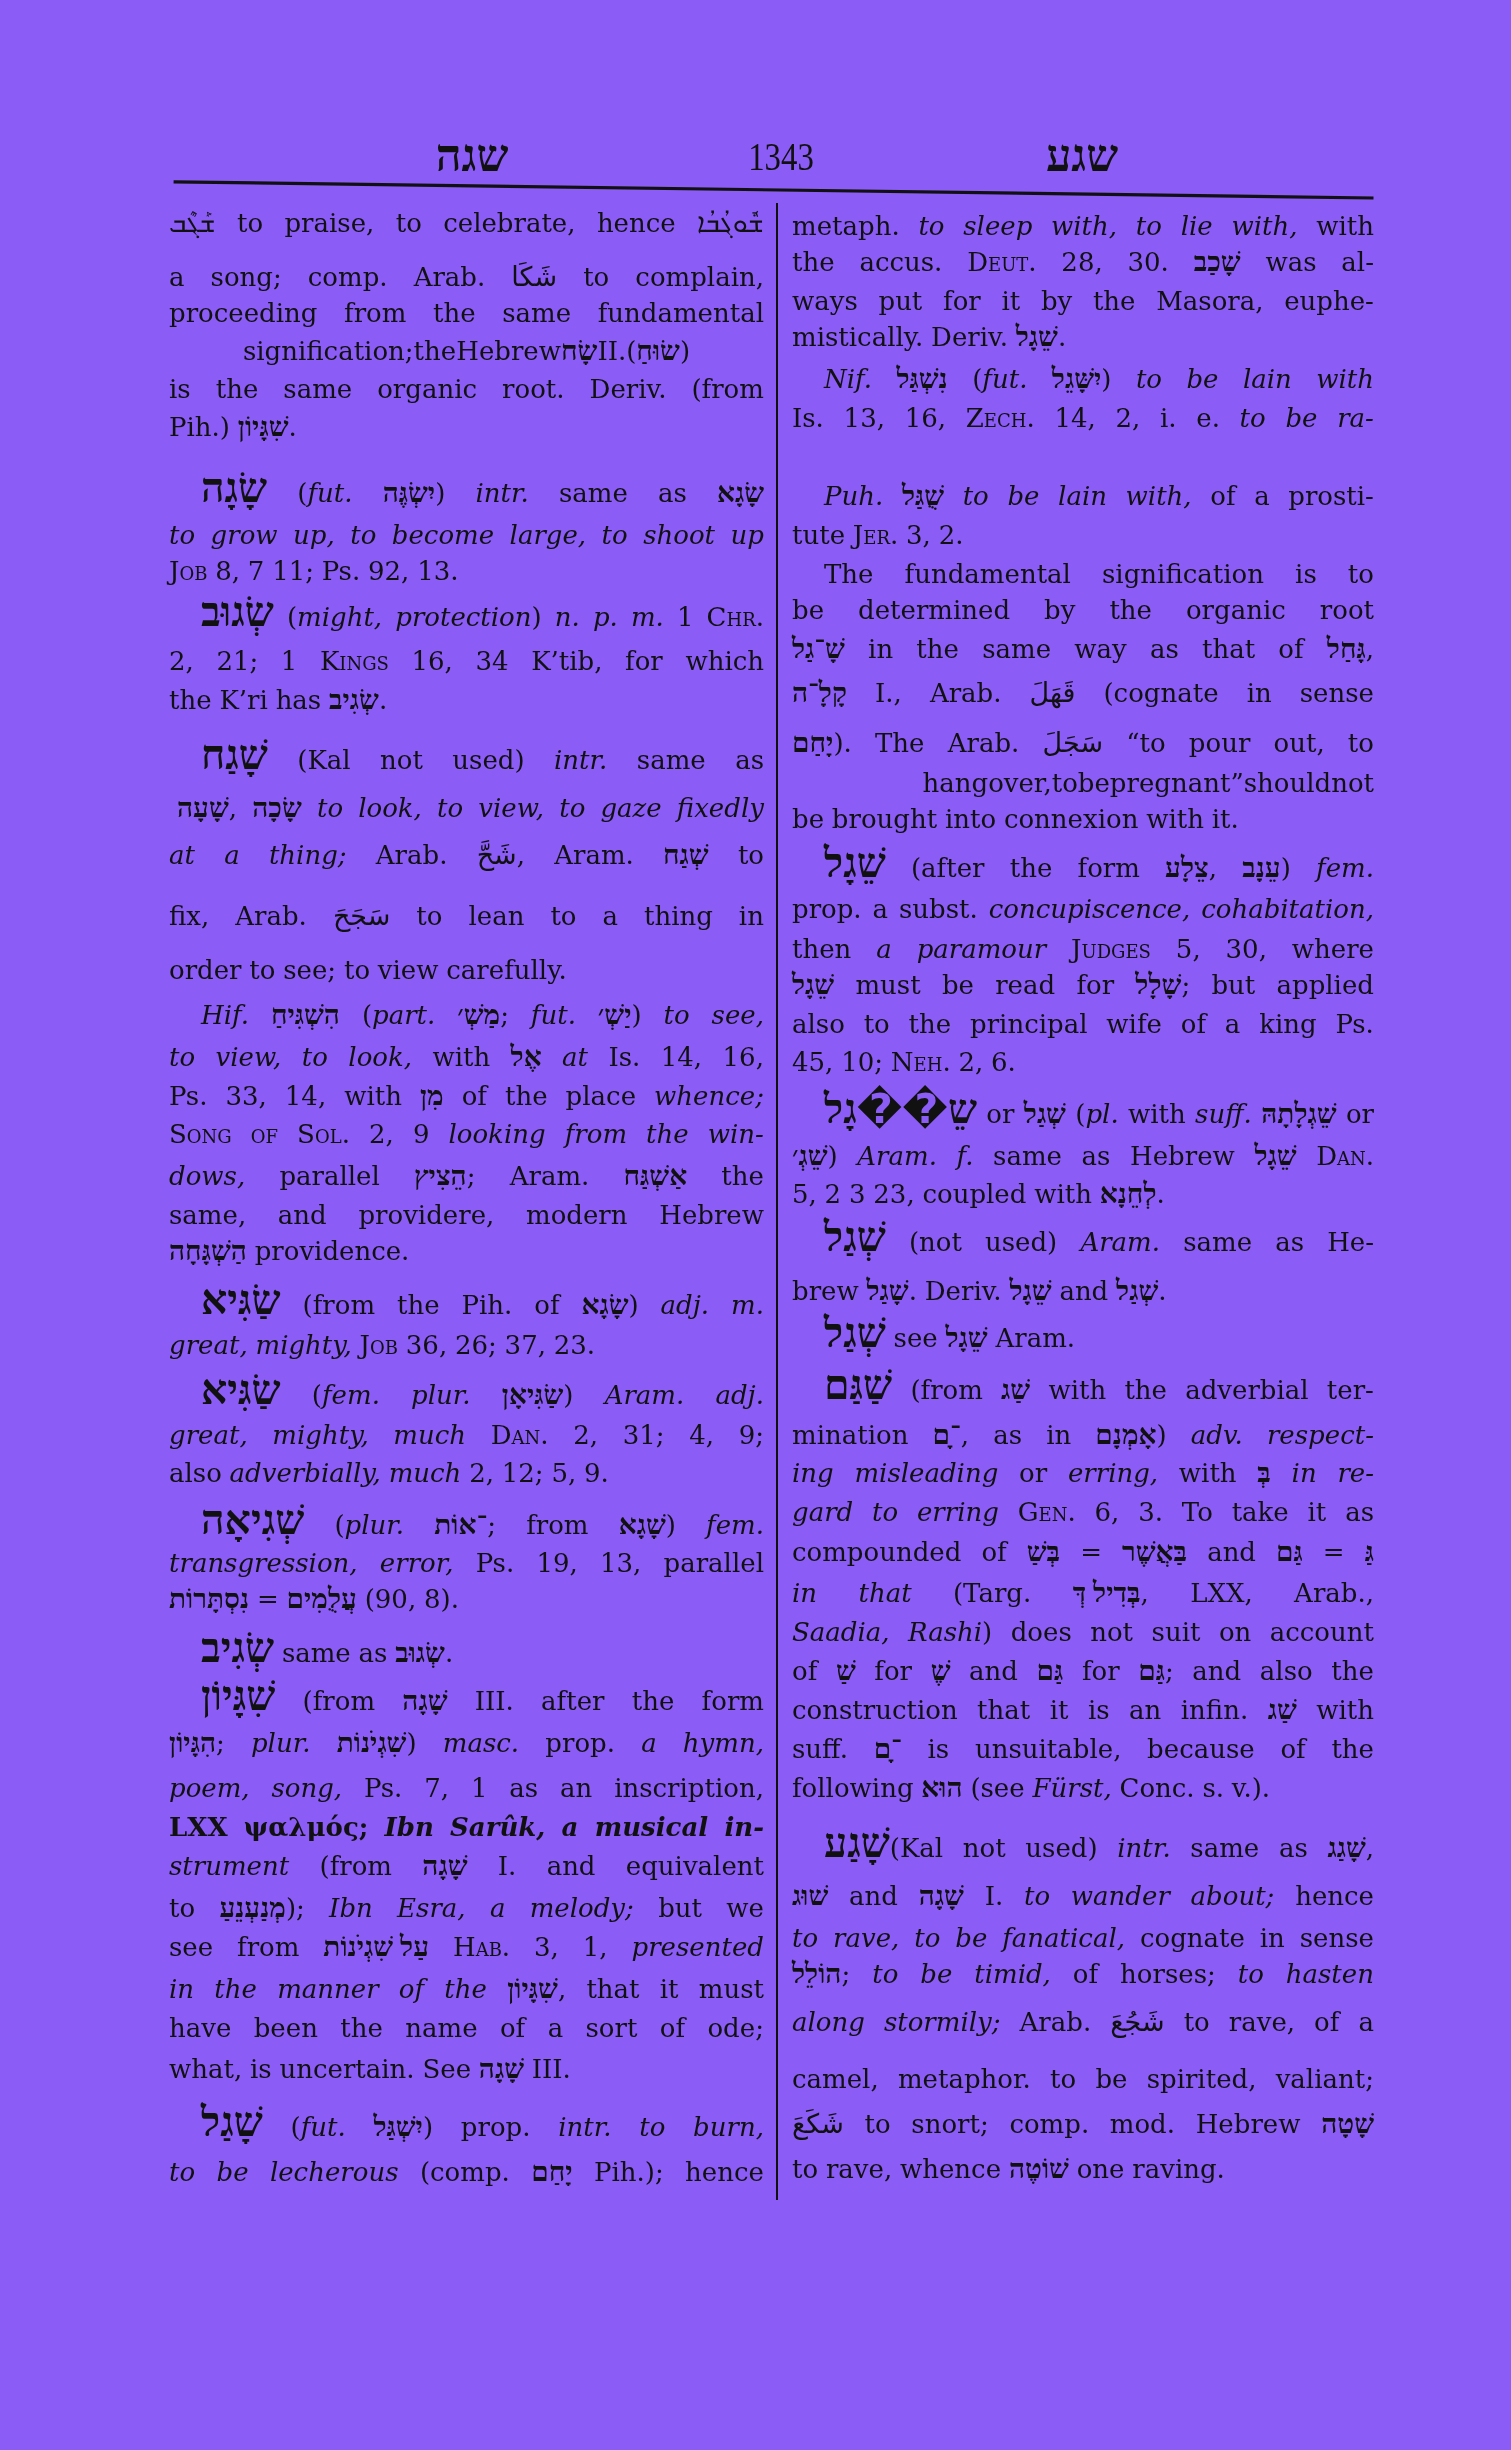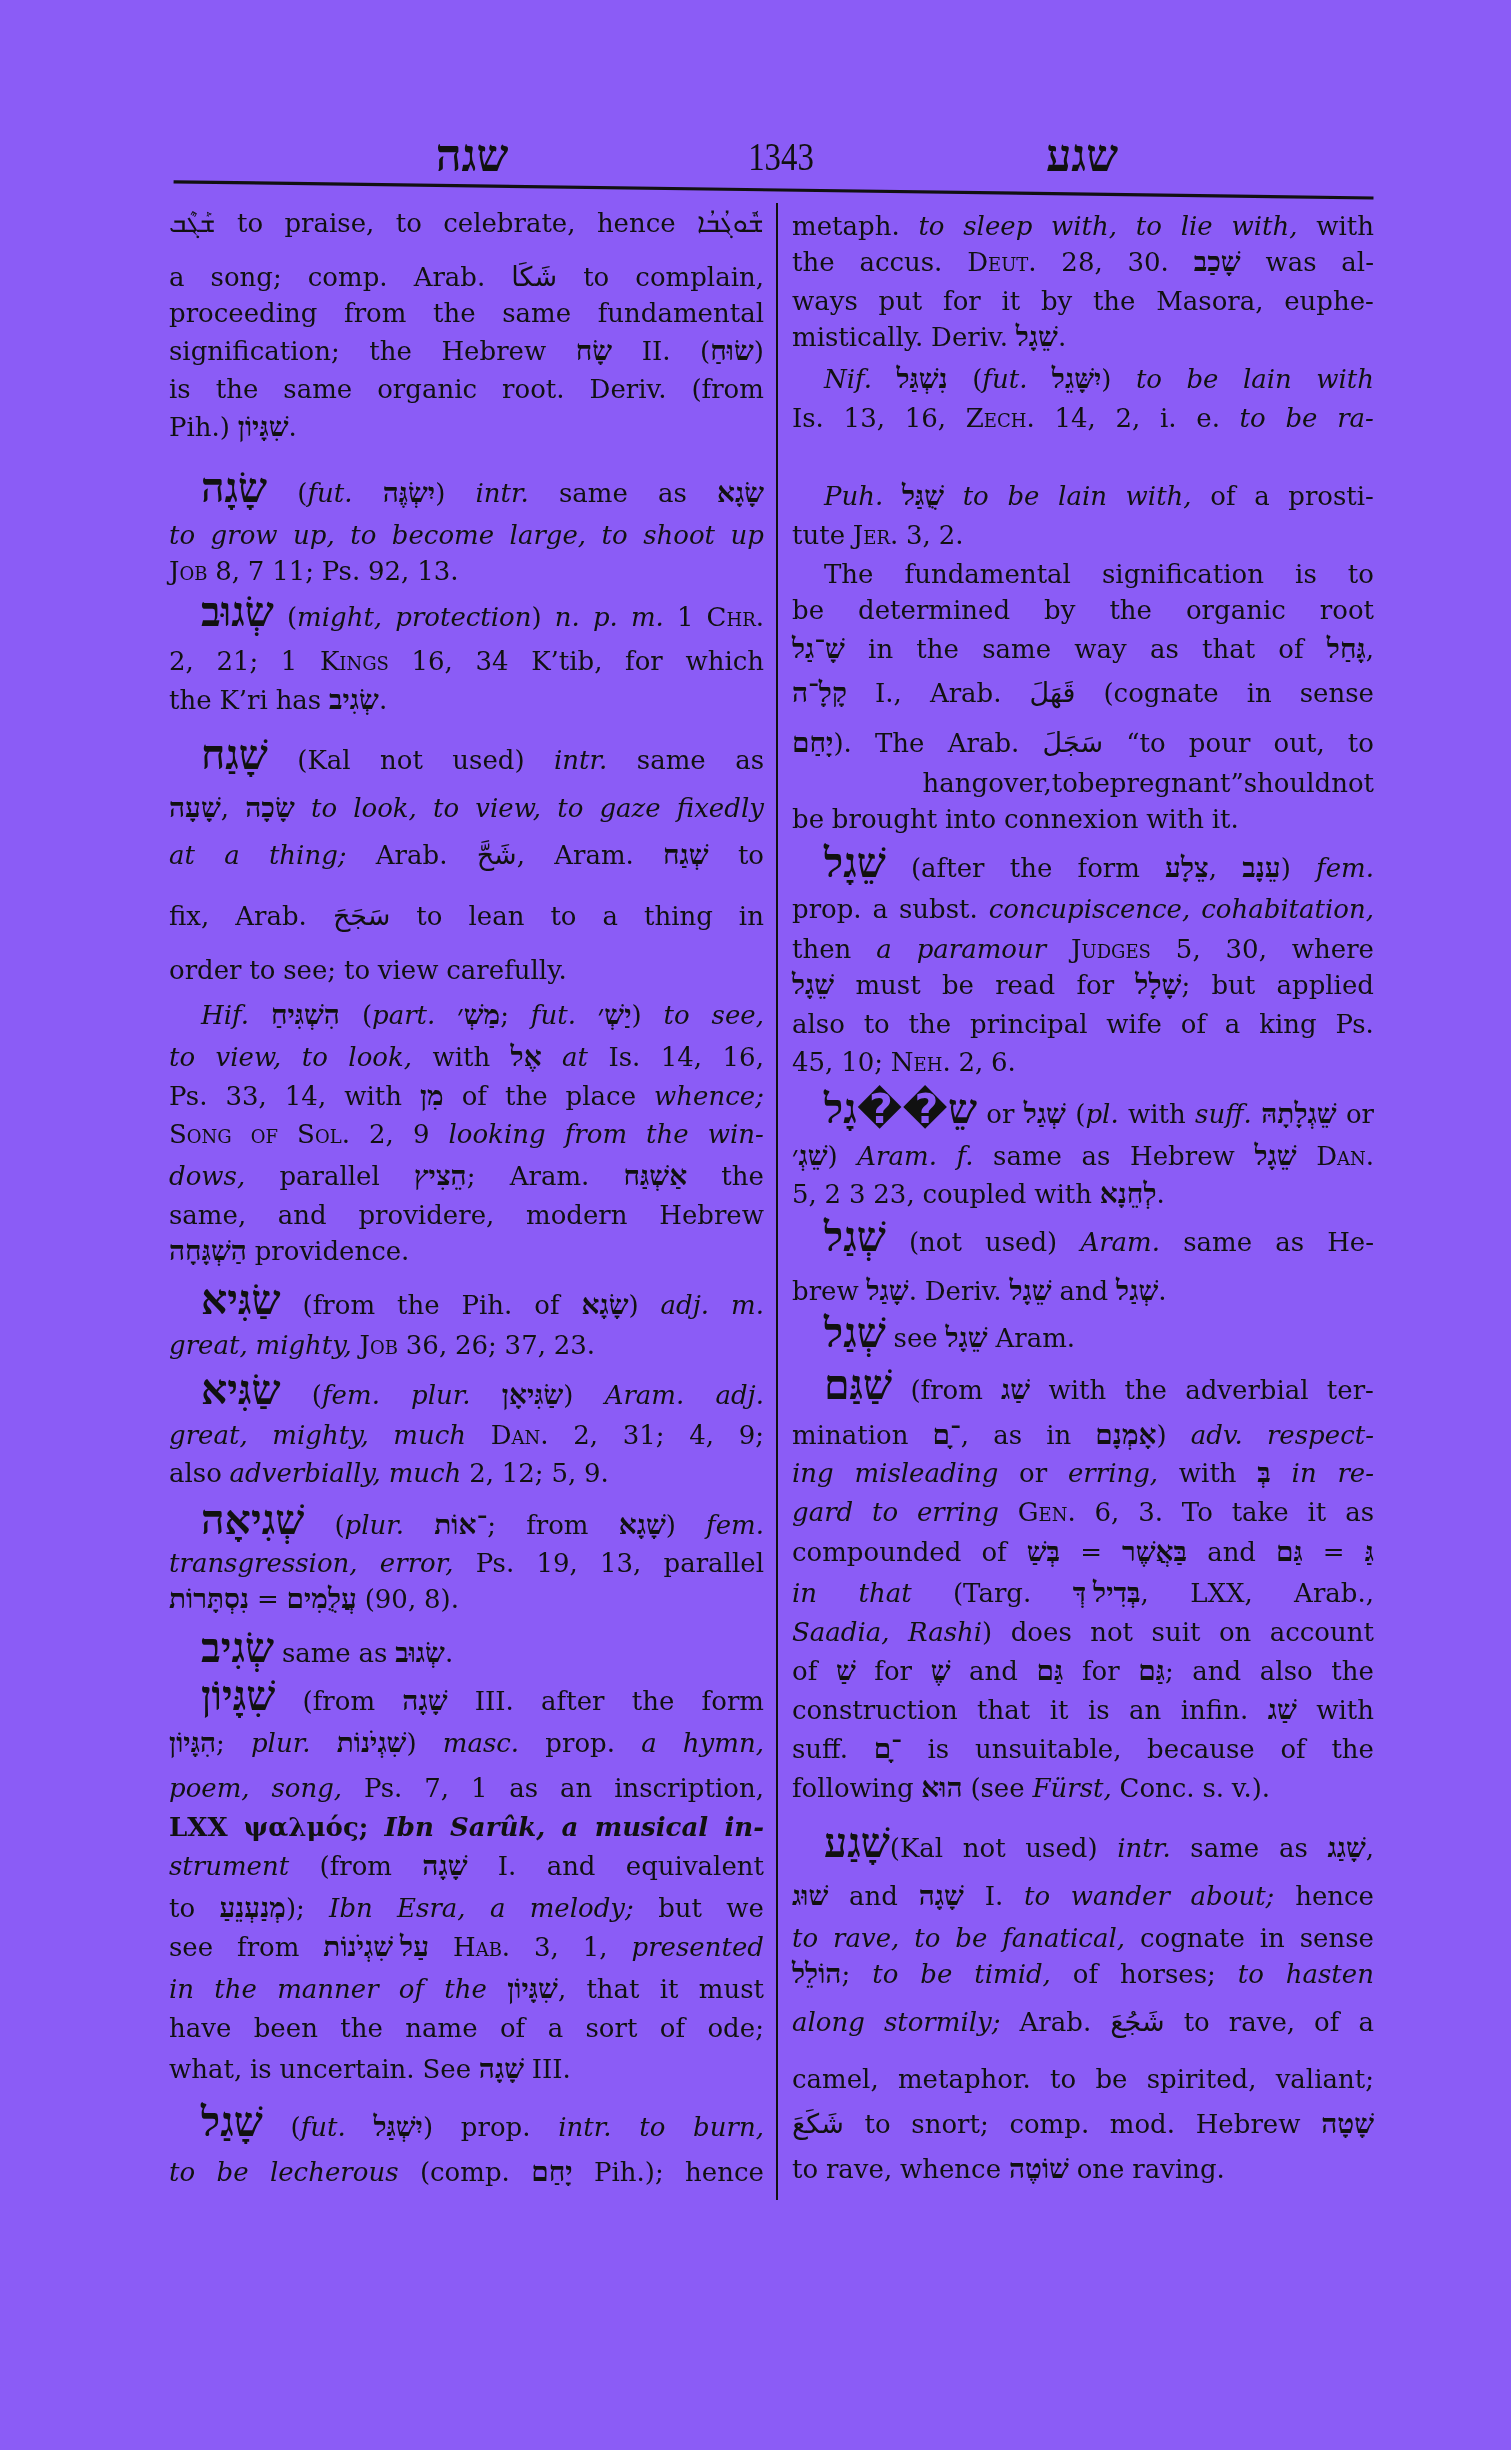--- a/index.html
+++ b/index.html
@@ -128,21 +128,21 @@
         <span class="w"><span class="s-r">to</span></span>
         <span class="w"><span class="s-r">complain,</span></span>
       </div>
       <div class="line" style="top: 295px;">
         <span class="w"><span class="s-r">proceeding</span></span>
         <span class="w"><span class="s-r">from</span></span>
         <span class="w"><span class="s-r">the</span></span>
         <span class="w"><span class="s-r">same</span></span>
         <span class="w"><span class="s-r">fundamental</span></span>
       </div>
-      <div class="line" style="top: 333px;">
+      <div class="line" style="top: 333px; justify-content: center;">
         <span class="w"><span class="s-r">signification;</span></span>
         <span class="w"><span class="s-r">the</span></span>
         <span class="w"><span class="s-r">Hebrew</span></span>
         <span class="w"><span class="s-h">שָׂח</span></span>
         <span class="w"><span class="s-r">II.</span></span>
         <span class="w"><span class="s-r">(</span><span class="s-h">שׂוּחַ</span><span class="s-r">)</span></span>
       </div>
       <div class="line" style="top: 371px;">
         <span class="w"><span class="s-r">is</span></span>
         <span class="w"><span class="s-r">the</span></span>
@@ -214,21 +214,21 @@
       </div>
       <div class="line indent" style="top: 742px;">
         <span class="w"><span class="s-H">שָׁגַח</span></span>
         <span class="w"><span class="s-r">(Kal</span></span>
         <span class="w"><span class="s-r">not</span></span>
         <span class="w"><span class="s-r">used)</span></span>
         <span class="w"><span class="s-i">intr.</span></span>
         <span class="w"><span class="s-r">same</span></span>
         <span class="w"><span class="s-r">as</span></span>
       </div>
-      <div class="line" style="top: 790px;">
+      <div class="line" style="top: 790px; margin-left: 8px;">
         <span class="w"><span class="s-h">שָׁעָה</span><span class="s-r">,</span></span>
         <span class="w"><span class="s-h">שָׂכָה</span></span>
         <span class="w"><span class="s-i">to</span></span>
         <span class="w"><span class="s-i">look,</span></span>
         <span class="w"><span class="s-i">to</span></span>
         <span class="w"><span class="s-i">view,</span></span>
         <span class="w"><span class="s-i">to</span></span>
         <span class="w"><span class="s-i">gaze</span></span>
         <span class="w"><span class="s-i">fixedly</span></span>
       </div>

